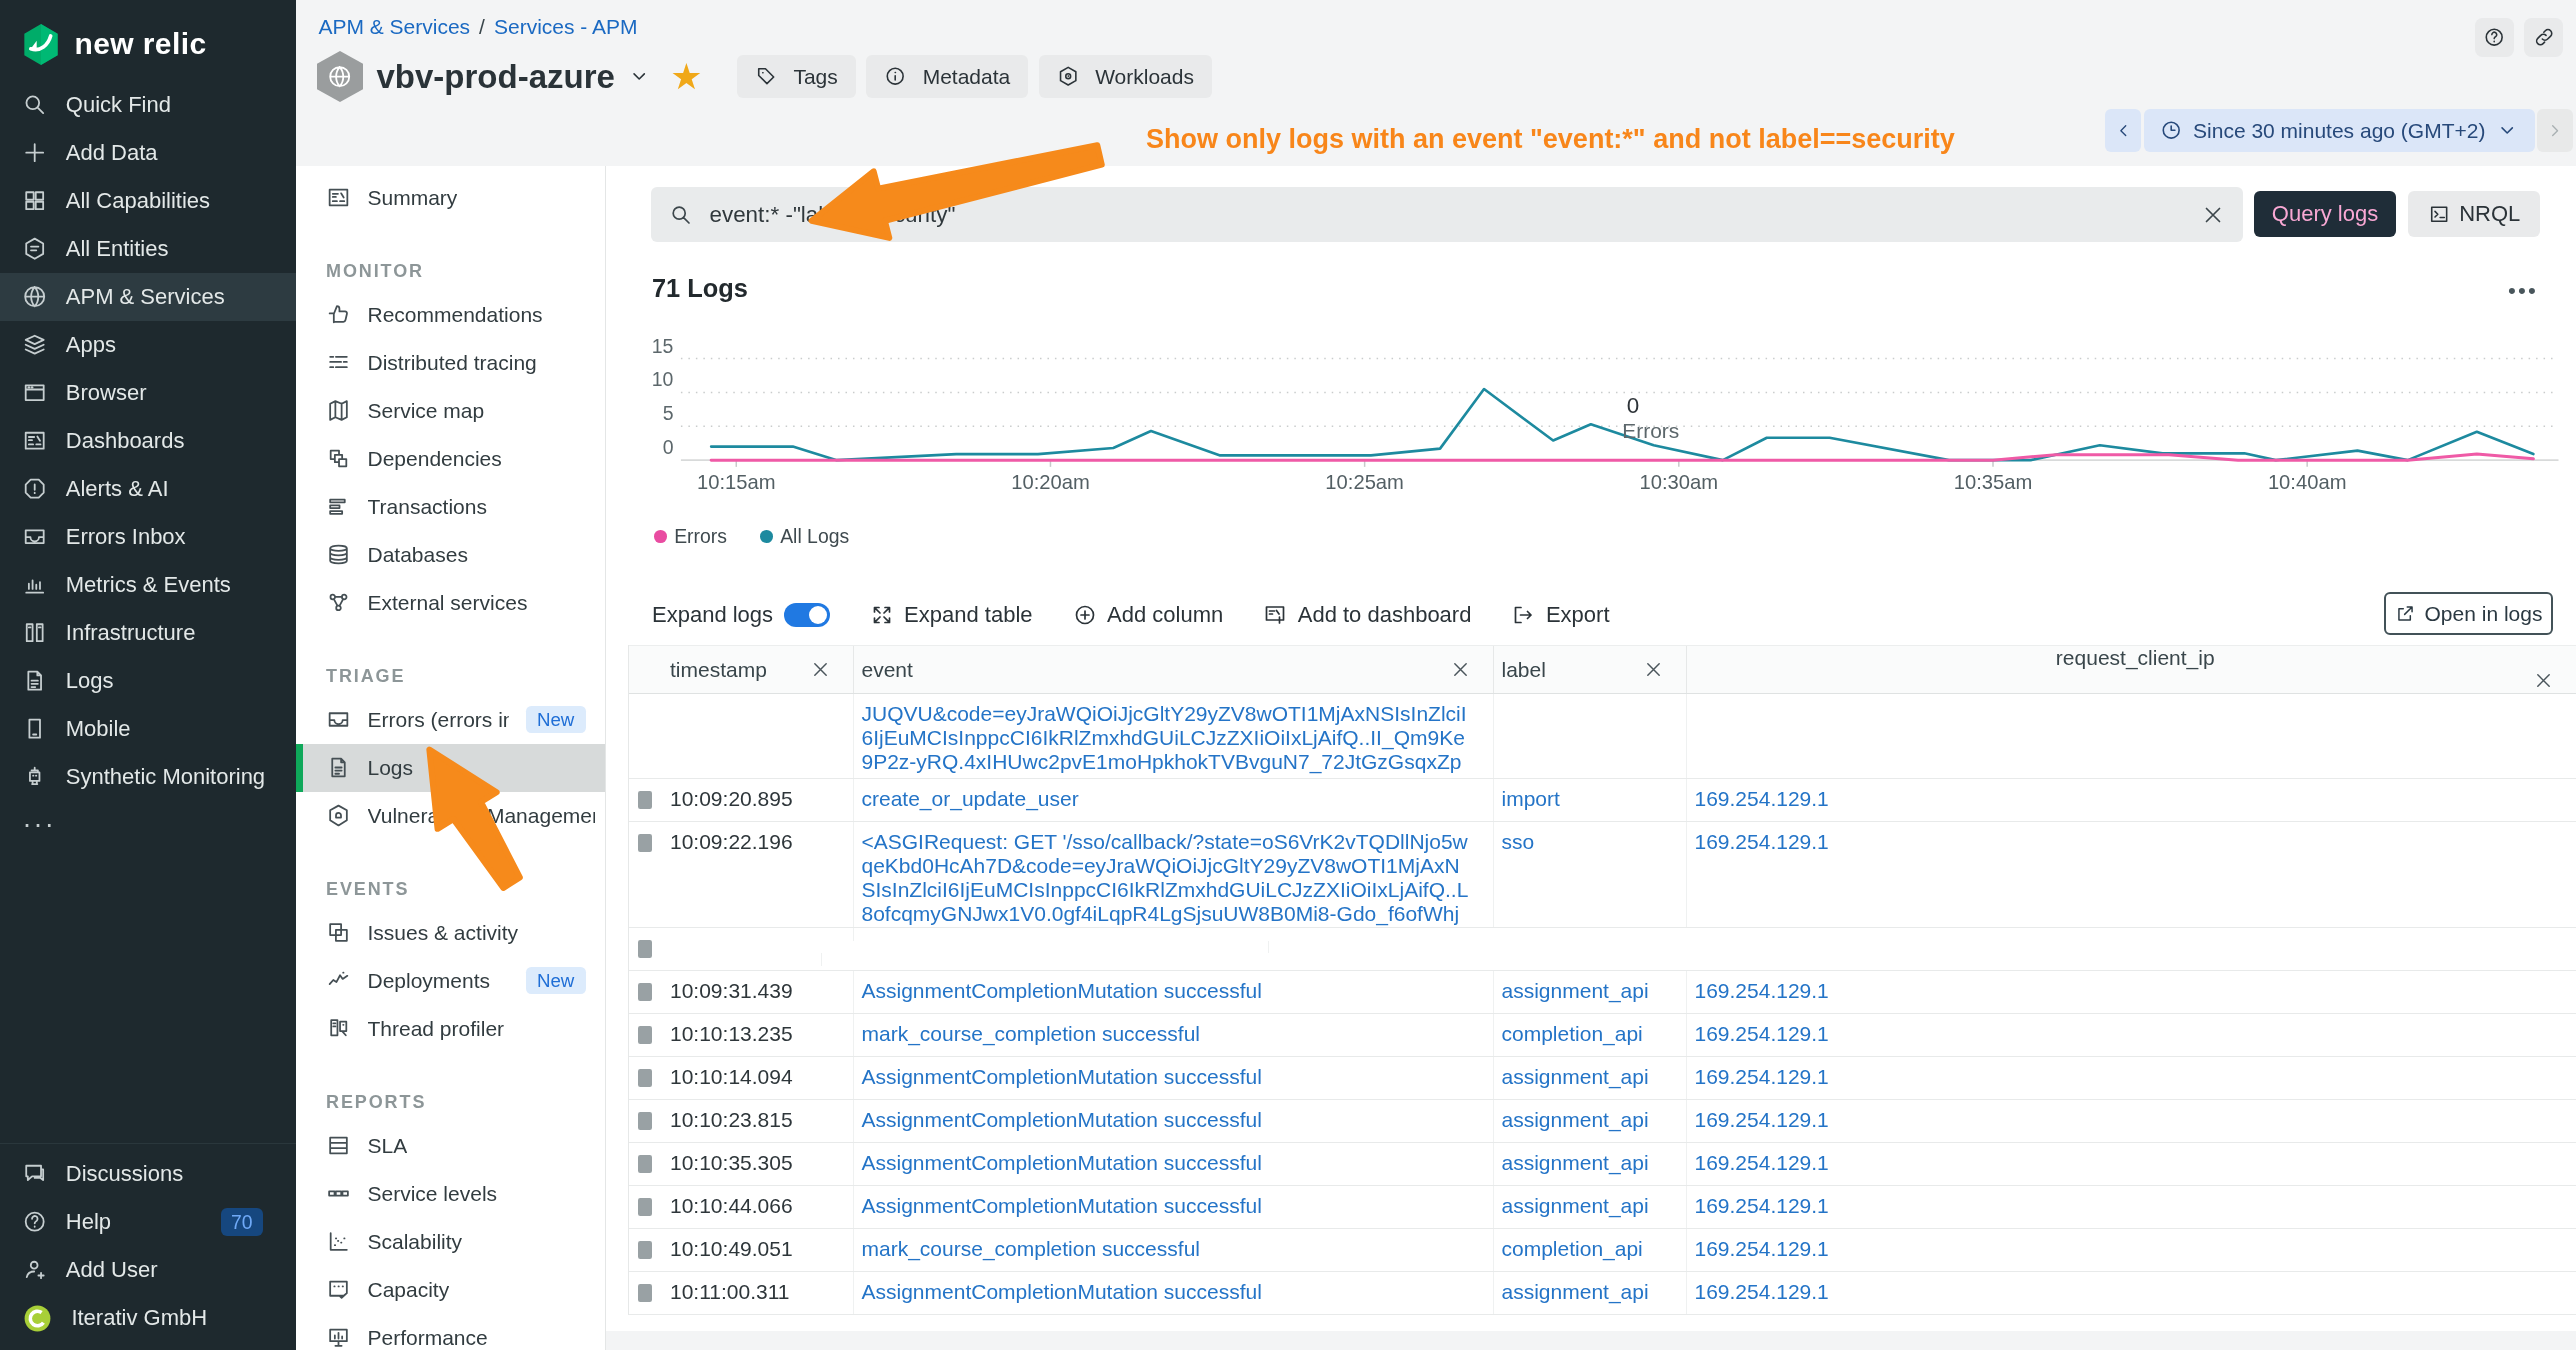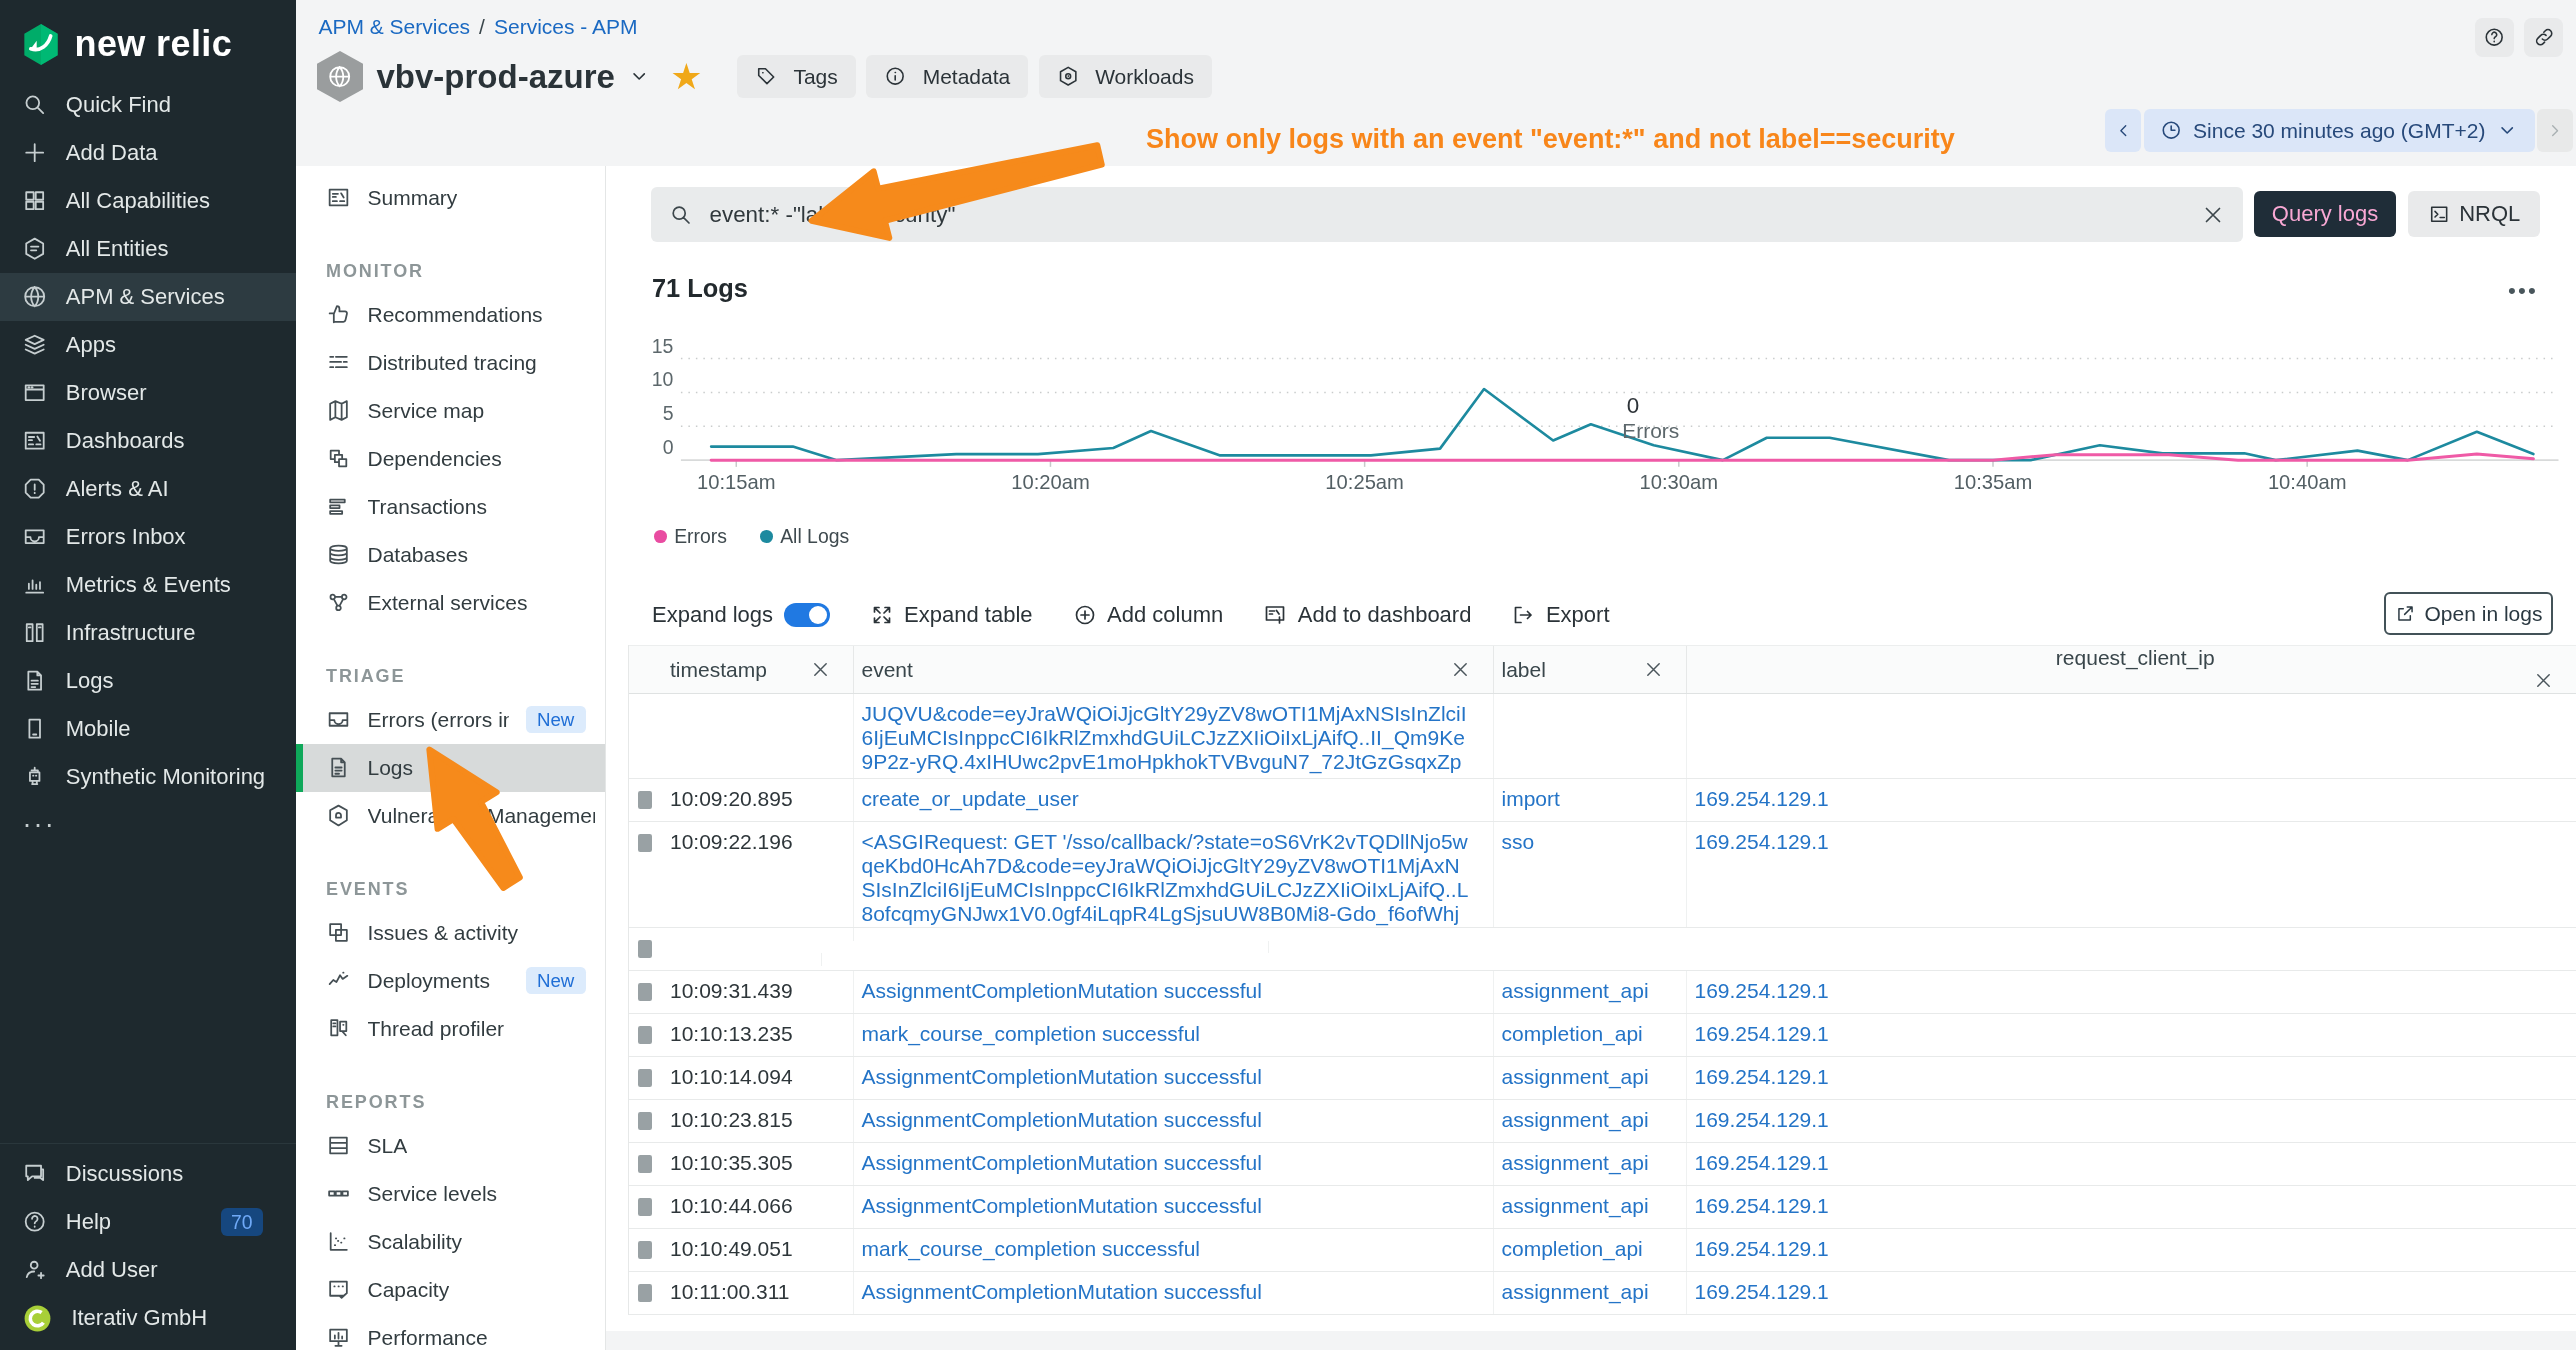--- a/index.html
+++ b/index.html
@@ -4,21 +4,21 @@
 <style>
   html,body{margin:0;padding:0;background:#fff;font-family:"Liberation Sans",sans-serif;}
   #page{position:relative;width:2576px;height:1351px;overflow:hidden;background:#fff;}
   .icn{width:100%;height:100%;display:block;}
   .ic{display:inline-flex;width:24px;height:24px;flex:none;}
 
   
   .gnav{position:absolute;left:0;top:0;width:296px;height:1351px;background:#1e292e;color:#e6eaea;z-index:5;}
   .logo{display:flex;align-items:center;gap:13.5px;padding:21px 0 0 21px;height:67px;box-sizing:border-box;}
   .logo-mark{width:40px;height:43px;flex:none;}
-  .logo-text{font-size:36px;color:#fff;font-weight:700;letter-spacing:0.4px;}
+  .logo-text{font-size:30px;color:#fff;font-weight:700;letter-spacing:0.4px;}
   .glist{margin-top:13.5px;}
   .gitem{display:flex;align-items:center;height:48px;padding:0 13.5px 0 22.4px;gap:18px;font-size:22px;color:#e3e8e8;cursor:pointer;}
   .gitem .ic{width:25.4px;height:25.4px;color:#c6ced0;}
   .gitem.active{background:#2d3b41;}
   .gmore{font-size:27px;color:#c6ced0;letter-spacing:2.2px;line-height:15px;}
   .gbottom{position:absolute;left:0;bottom:9px;width:100%;border-top:1.5px solid #2a373c;padding-top:6px;}
   .gbadge{margin-left:auto;margin-right:19.4px;background:#16477f;color:#6fa9f7;font-size:19.4px;padding:2.2px 10.5px;border-radius:6px;}
   .avatar{width:31px;height:31px;flex:none;}
 
   

